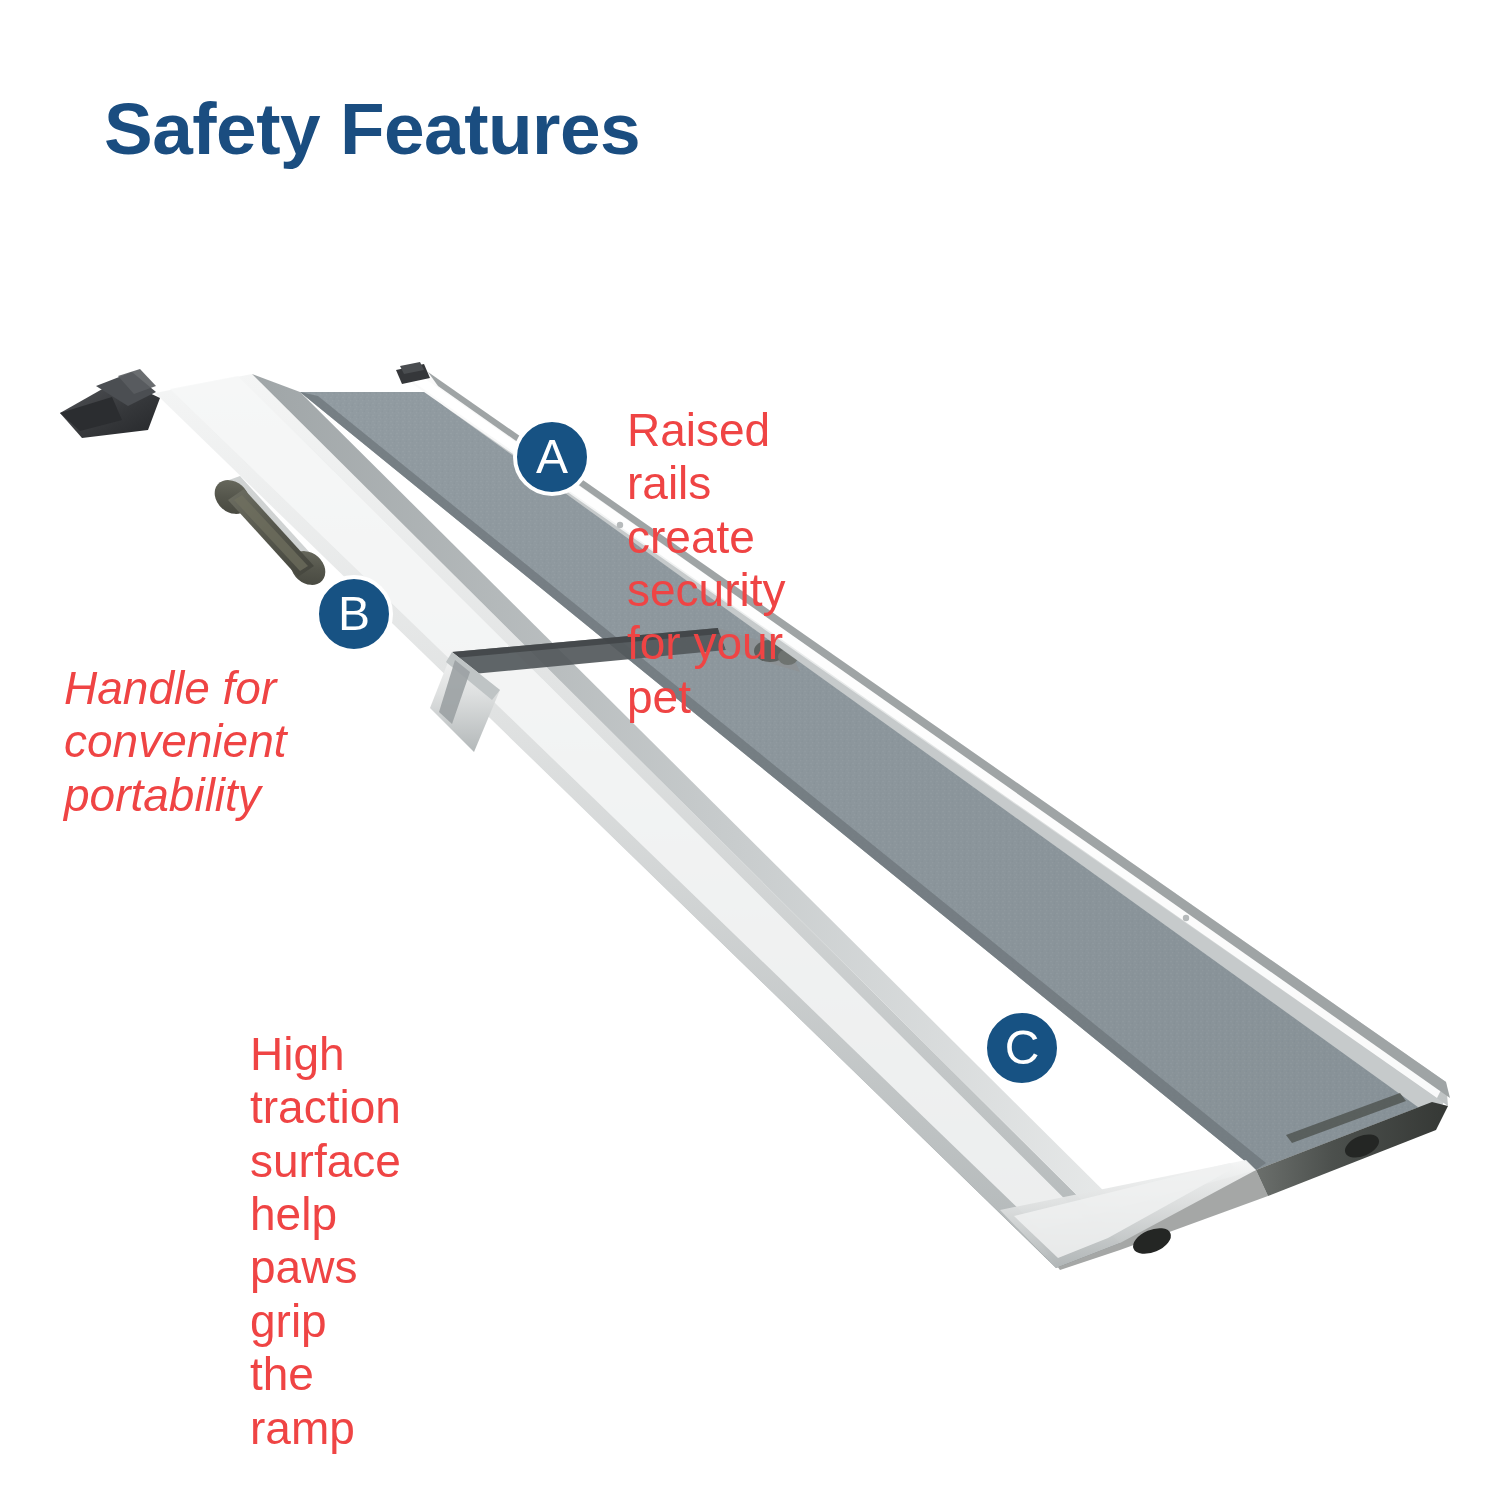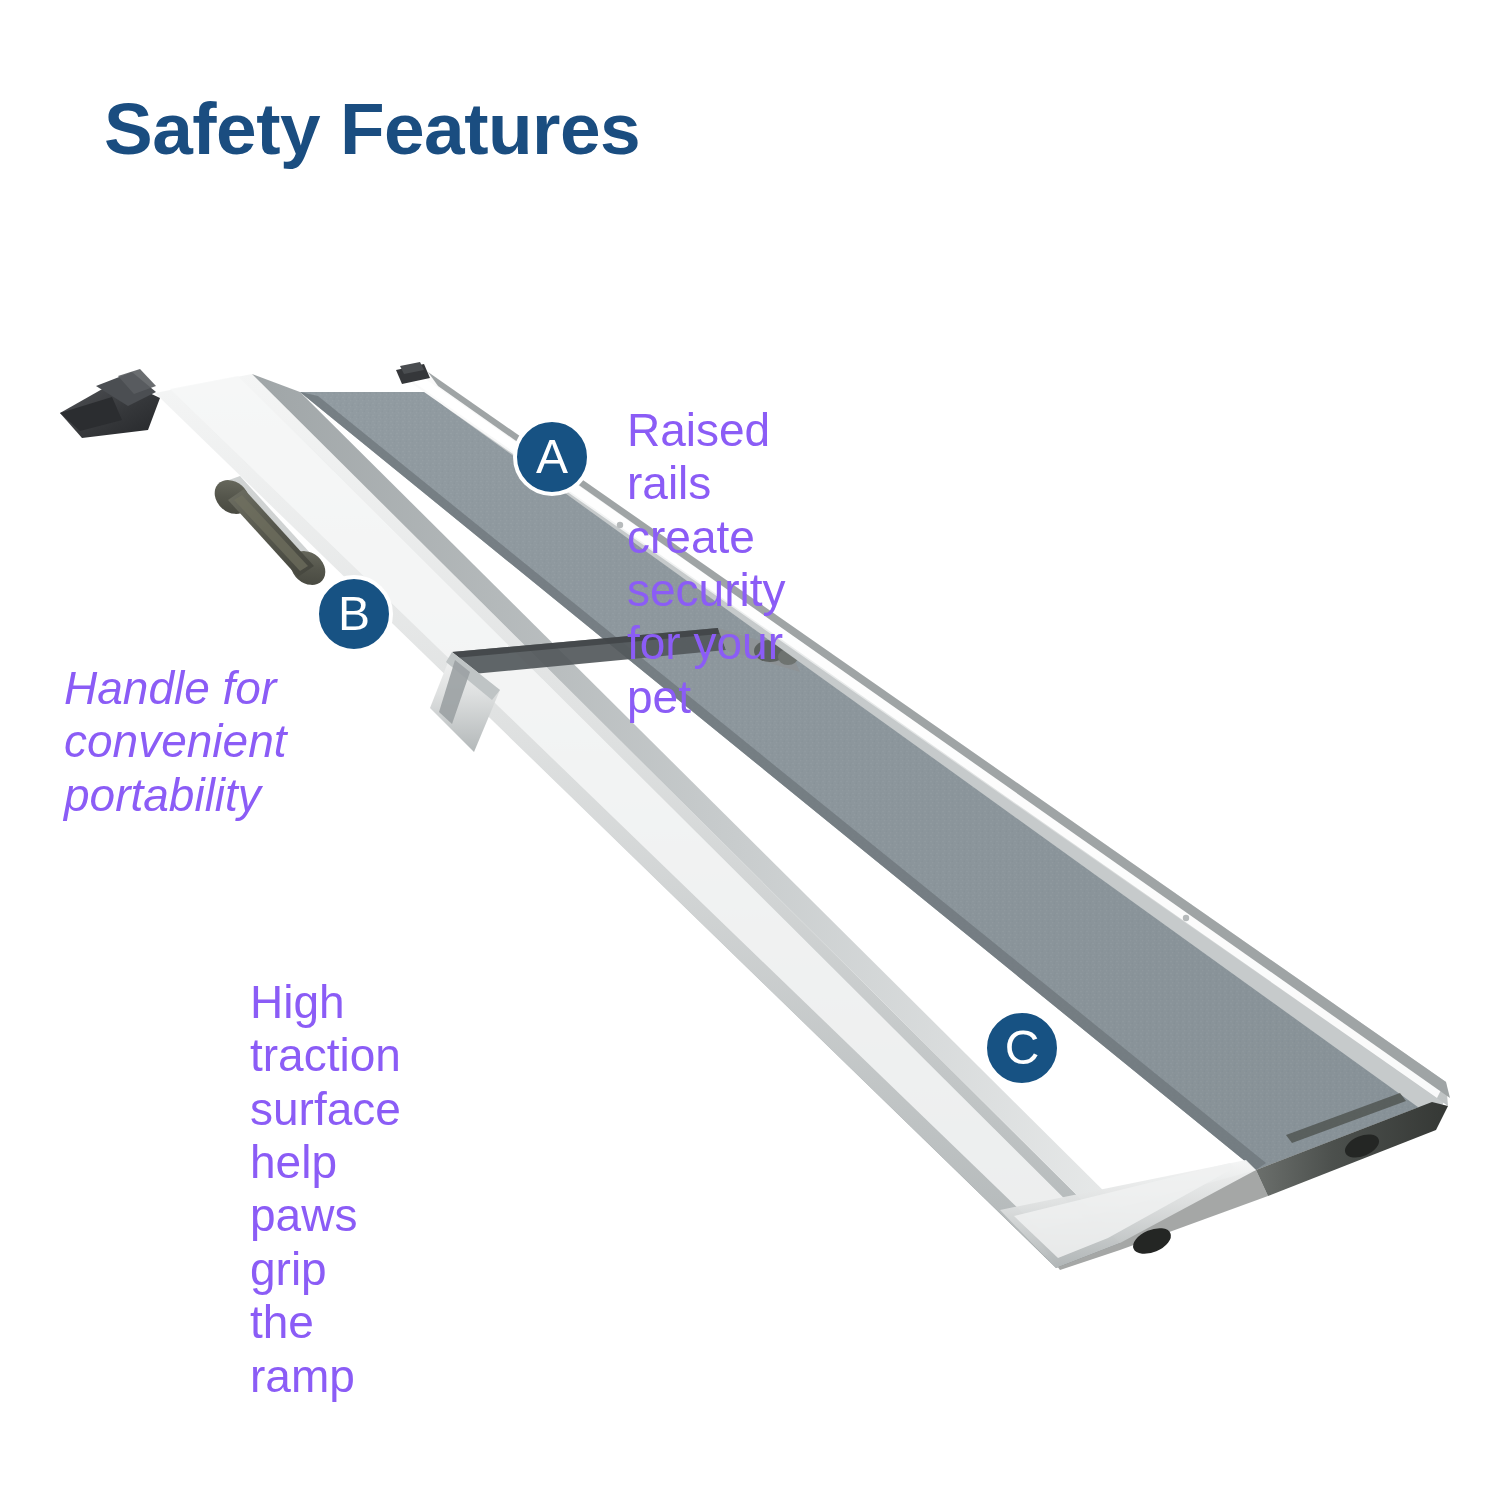--- a/index.html
+++ b/index.html
@@ -37,35 +37,35 @@
     box-sizing:border-box;
     color:#ffffff;
     font-size:48px;
     font-weight:normal;
     display:flex;align-items:center;justify-content:center;
     line-height:1;
     letter-spacing:0;
   }
   .callout-text{
     position:absolute;
-    color:#8b5cf6;
+    color:#ef4444;
     font-size:46px;
     line-height:1.16;
     white-space:pre-line;
   }
 
   
   #badge-a{left:513px;top:418px;}
   #text-a{left:627px;top:404px;}
   
   #badge-b{left:315px;top:575px;}
   #text-b{left:64px;top:662px;font-style:italic;}
   
   #badge-c{left:983px;top:1009px;}
-  #text-c{left:250px;top:976px;}
+  #text-c{left:250px;top:1028px;}
 </style>
 </head>
 <body>
 
 <div id="stage">
 
   <div id="page-title">Safety Features</div>
 
   <svg id="product-illustration" viewBox="0 0 1500 1500" xmlns="http://www.w3.org/2000/svg">
     <defs>

